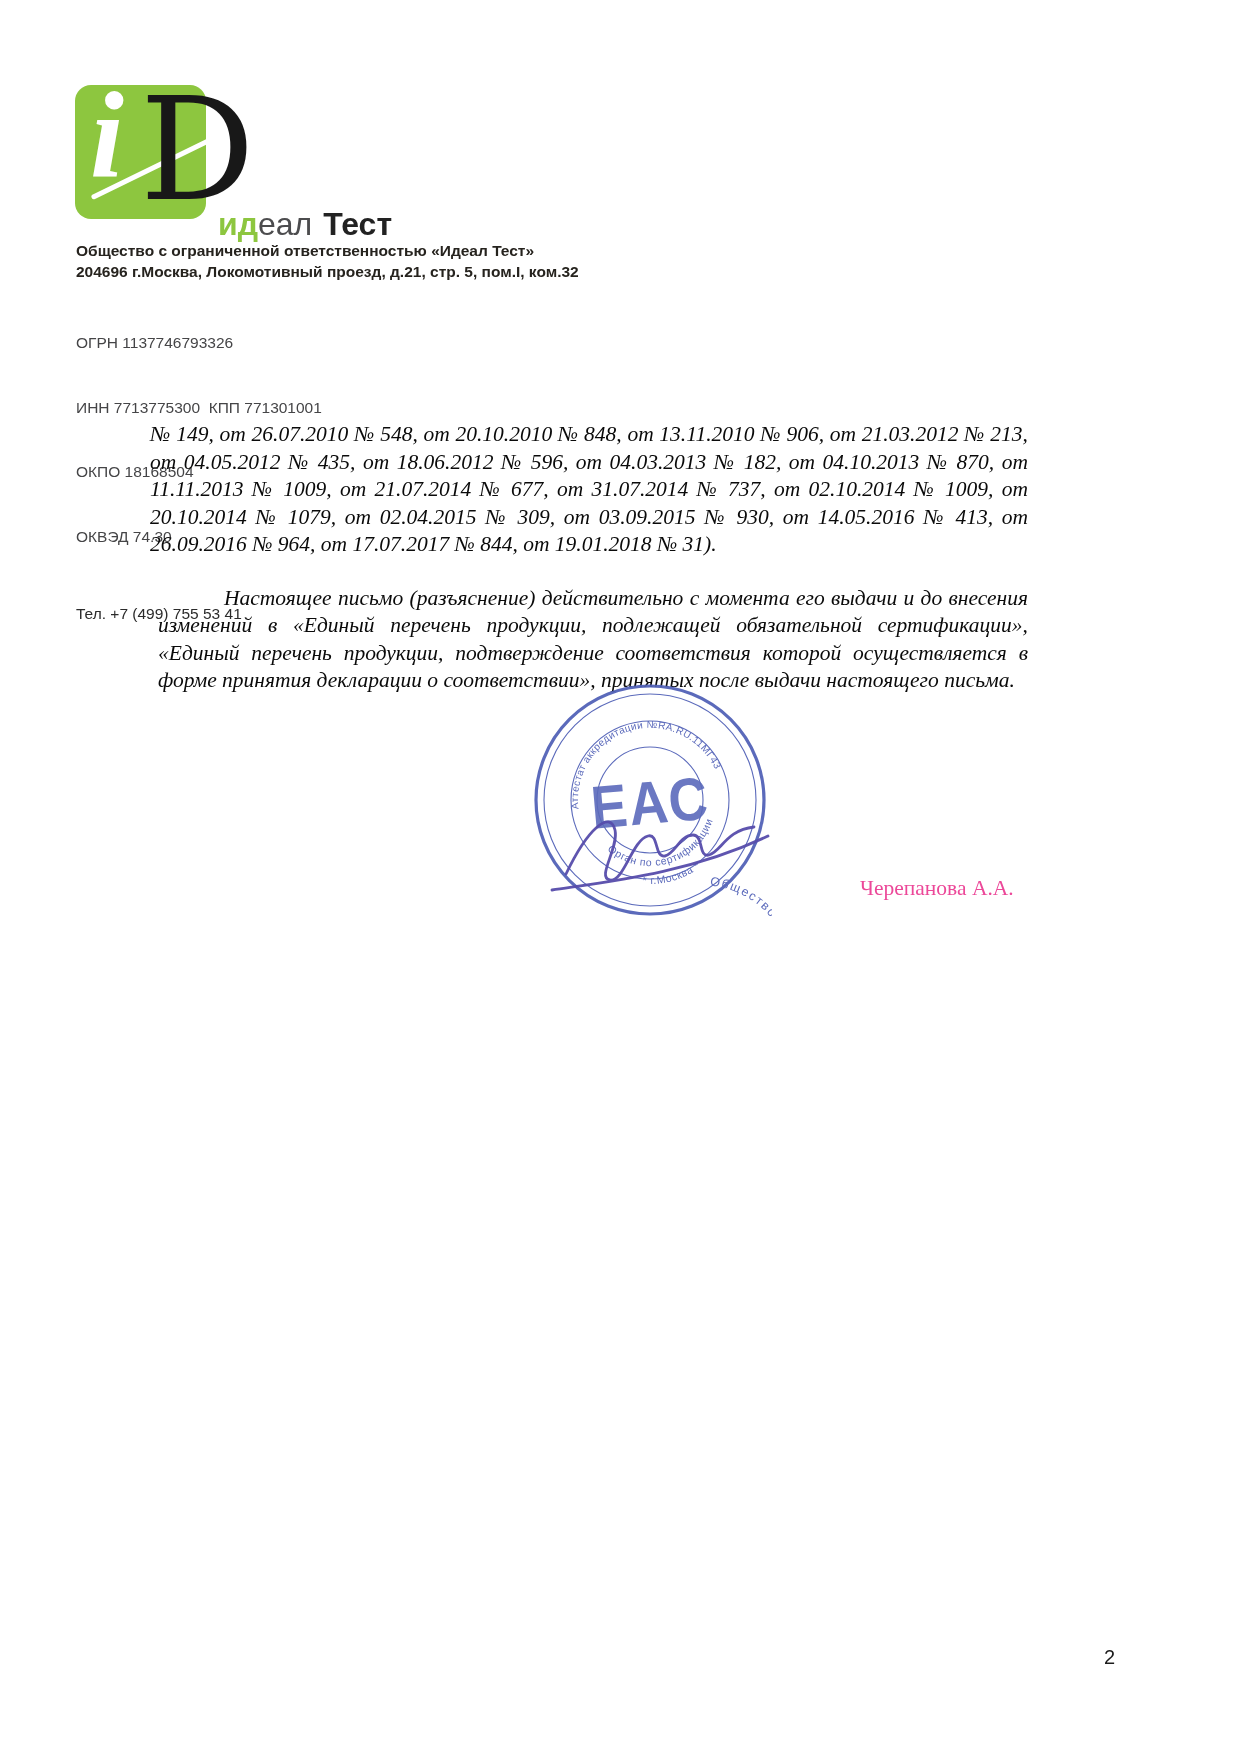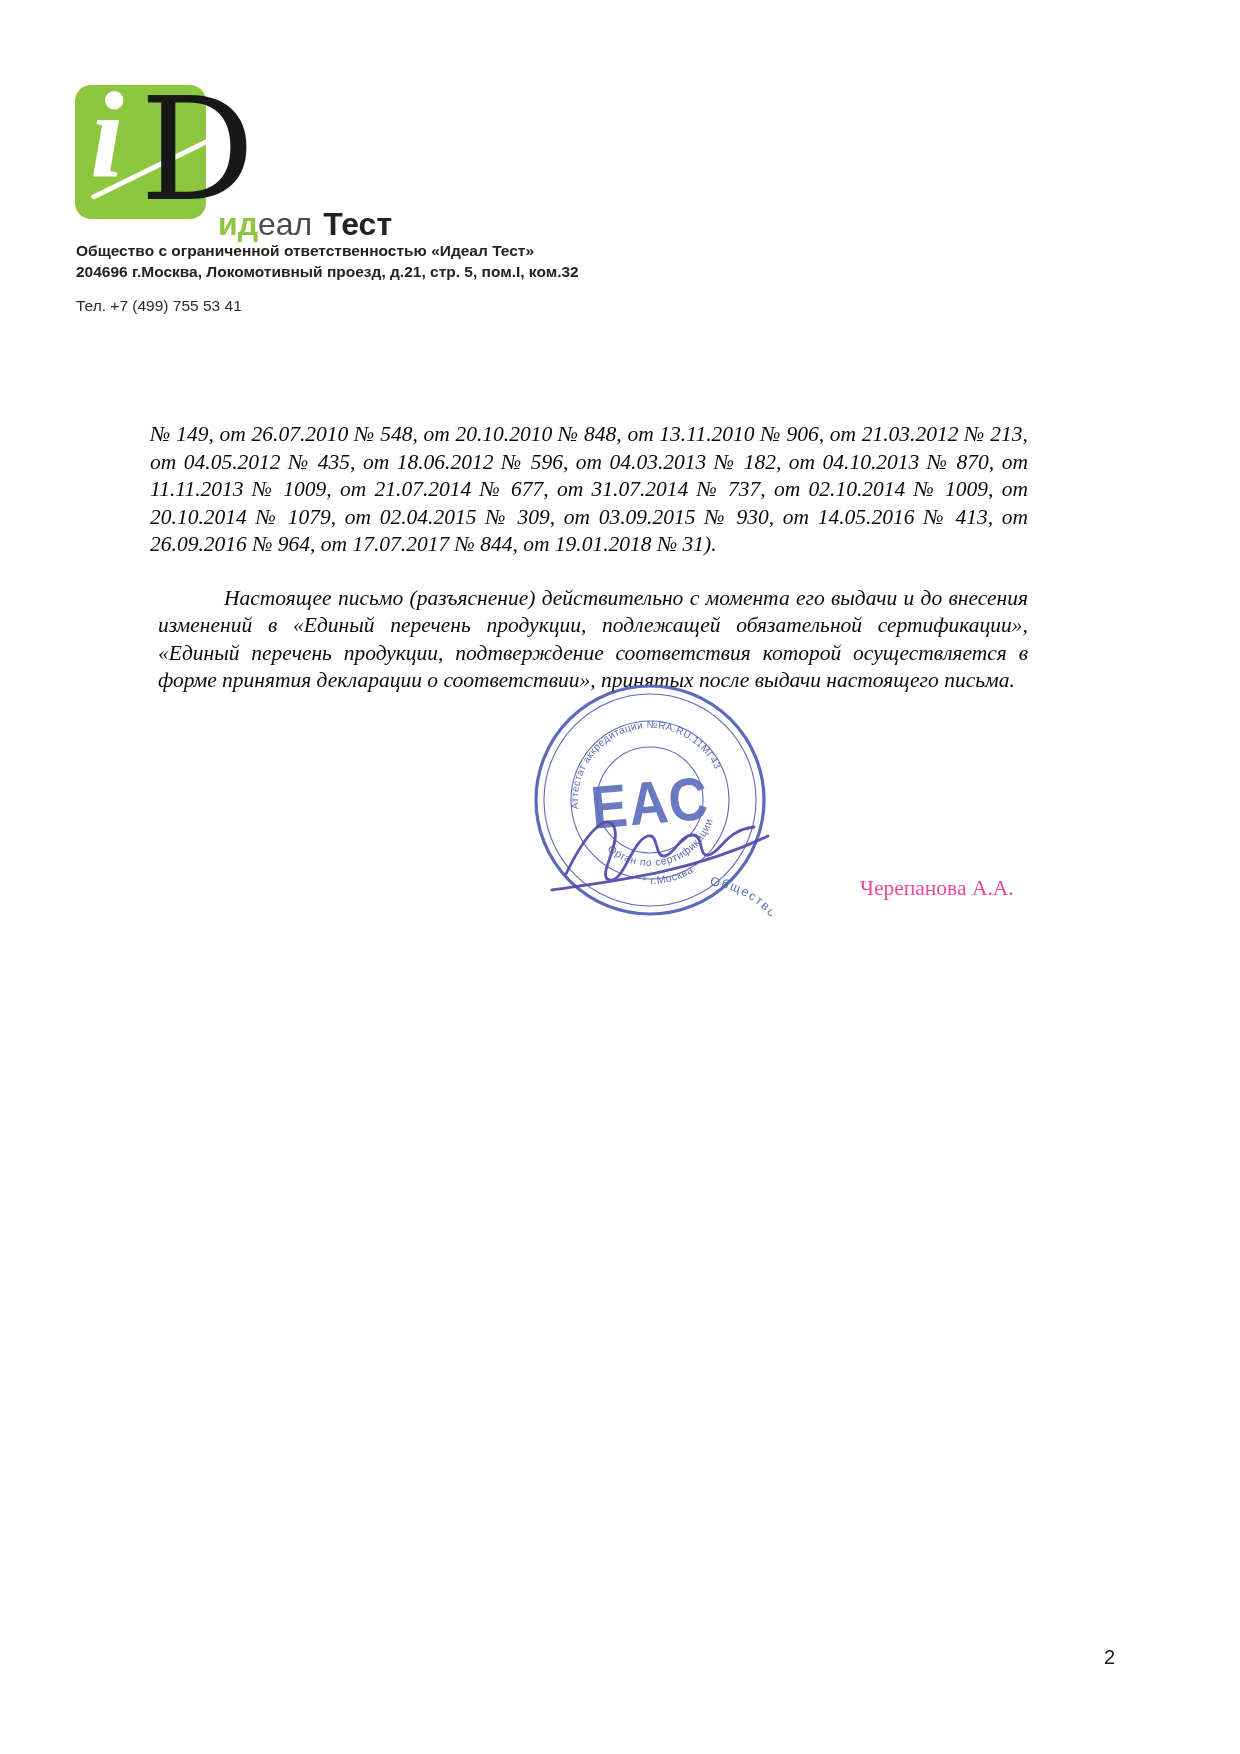--- a/index.html
+++ b/index.html
@@ -78,20 +78,26 @@
   <div class="logo-i">i</div>
   <div class="logo-slash"></div>
   <div class="logo-d">D</div>
   <div class="brand">
     <span class="b-green">ид</span><span class="b-gray">еал</span><span class="b-bold">Тест</span>
   </div>
 
   <div class="company">
     <div class="strong">Общество с ограниченной ответственностью «Идеал Тест»</div>
     <div class="strong">204696 г.Москва, Локомотивный проезд, д.21, стр. 5, пом.I, ком.32</div>
+    <div class="codes">
+      <div>ОГРН 1137746793326</div>
+      <div>ИНН 7713775300  КПП 771301001</div>
+      <div>ОКПО 18168504</div>
+      <div>ОКВЭД 74.30</div>
+    </div>
     <div class="phone">Тел. +7 (499) 755 53 41</div>
   </div>
 
   <div class="body-text">
     <p>№ 149, от 26.07.2010 № 548, от 20.10.2010 № 848, от 13.11.2010 № 906, от 21.03.2012 № 213, от 04.05.2012 № 435, от 18.06.2012 № 596, от 04.03.2013 № 182, от 04.10.2013 № 870, от 11.11.2013 № 1009, от 21.07.2014 № 677, от 31.07.2014 № 737, от 02.10.2014 № 1009, от 20.10.2014 № 1079, от 02.04.2015 № 309, от 03.09.2015 № 930, от 14.05.2016 № 413, от 26.09.2016 № 964, от 17.07.2017 № 844, от 19.01.2018 № 31).</p>
     <p>Настоящее письмо (разъяснение) действительно с момента его выдачи и до внесения изменений в «Единый перечень продукции, подлежащей обязательной сертификации», «Единый перечень продукции, подтверждение соответствия которой осуществляется в форме принятия декларации о соответствии», принятых после выдачи настоящего письма.</p>
   </div>
 
   <div class="sig-name">Черепанова А.А.</div>
 

